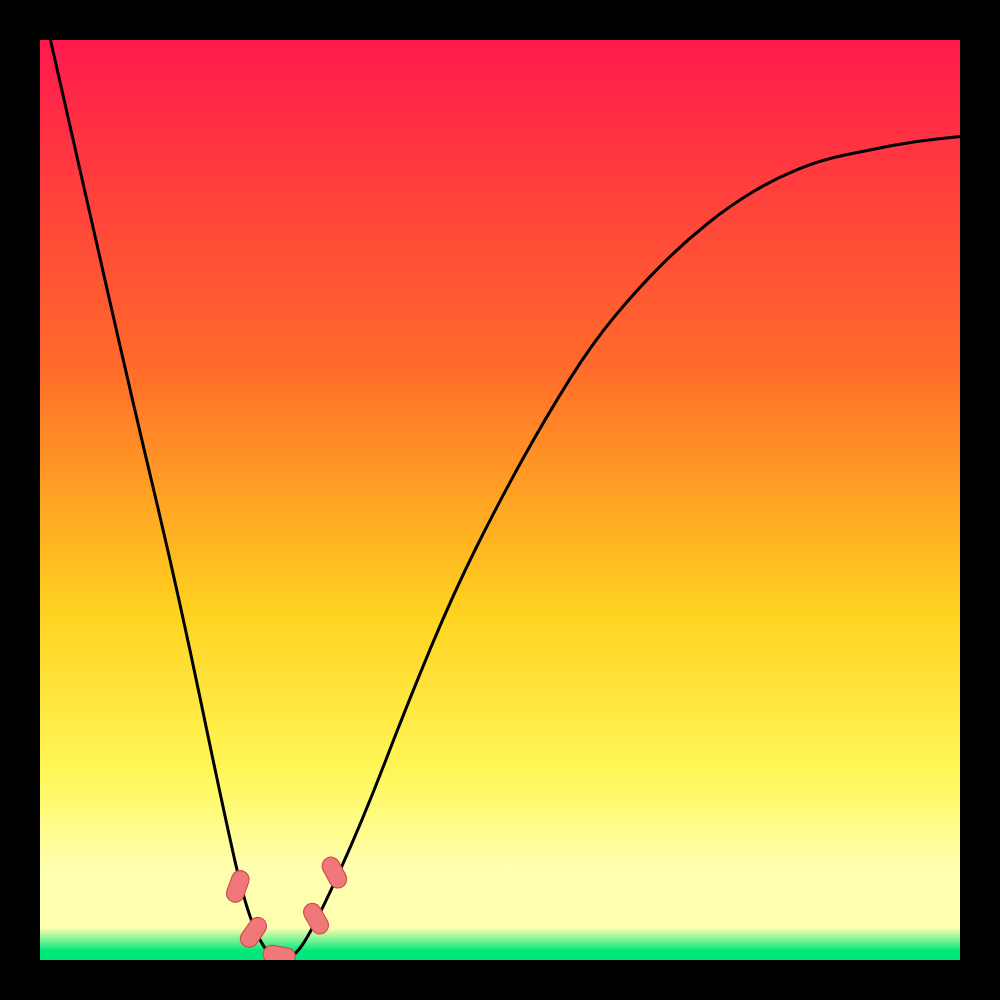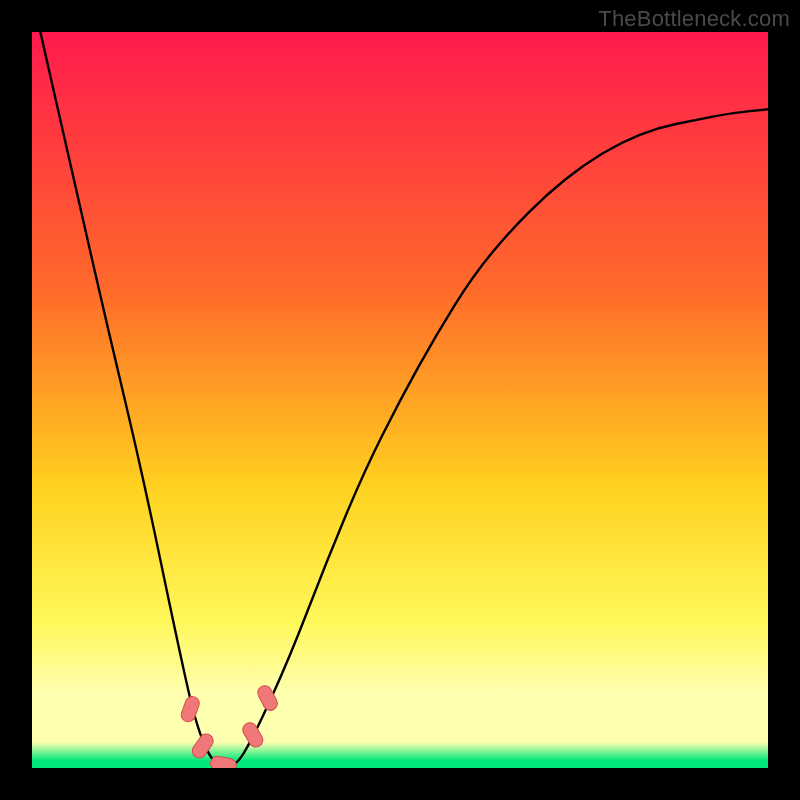--- a/index.html
+++ b/index.html
@@ -36,21 +36,20 @@
     letter-spacing: 0.2px;
     font-weight: 400;
     z-index: 10;
   }
   svg { display: block; }
 </style>
 </head>
 <body>
 
 <div class="frame">
-  <div class="watermark">TheBottleneck.com</div>
 
   <div class="plot">
     <svg id="chart-svg" width="736" height="736" viewBox="0 0 736 736" preserveAspectRatio="none">
       <defs>
         <linearGradient id="bg-grad" x1="0" y1="0" x2="0" y2="1">
             <stop offset="0.00%" stop-color="#ff1a4d"></stop>
             <stop offset="35.00%" stop-color="#ff6a2a"></stop>
             <stop offset="62.00%" stop-color="#ffd21f"></stop>
             <stop offset="80.00%" stop-color="#fff85a"></stop>
             <stop offset="90.00%" stop-color="#ffffb0"></stop>

